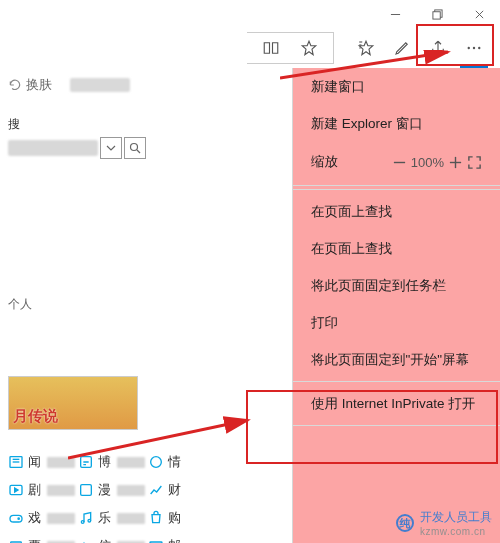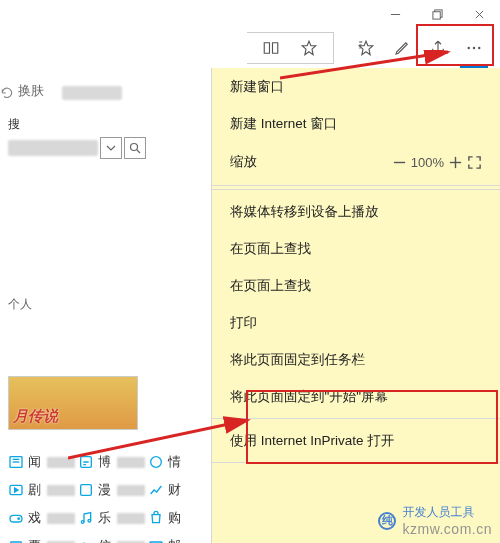--- a/index.html
+++ b/index.html
@@ -11,61 +11,61 @@
 
 .toolbar { position: absolute; top: 28px; right: 0; left: 0; height: 40px; display: flex; align-items: center; justify-content: flex-end; padding-right: 8px; }
 .addr-end { display: flex; align-items: center; gap: 2px; margin-right: 14px; border: 1px solid #ccc; border-left: none; height: 32px; padding: 0 6px; }
 .tool-icon { width: 36px; height: 36px; display: flex; align-items: center; justify-content: center; color: #555; }
 .tool-icon svg { width: 18px; height: 18px; }
 .more-active { position: relative; }
 .more-active::after { content: ""; position: absolute; bottom: -2px; left: 4px; right: 4px; height: 2px; background: #0078d7; }
 
 .red-box-toolbar { position: absolute; top: 24px; right: 6px; width: 78px; height: 42px; border: 2px solid #d92424; z-index: 30; pointer-events: none; }
 
-.tab-row { position: absolute; top: 70px; left: 0; height: 30px; display: flex; align-items: flex-end; color: #666; font-size: 13px; }
+.tab-row { position: absolute; top: 70px; left: 0; height: 30px; display: flex; align-items: center; padding-left: 8px; color: #666; font-size: 13px; }
 .tab-row svg { width: 14px; height: 14px; margin-right: 4px; }
 .tab-blur { margin-left: 18px; width: 60px; height: 14px; background: #d9d9d9; border-radius: 2px; filter: blur(1px); }
 
 .left-col { position: absolute; top: 100px; left: 0; width: 230px; height: 443px; padding-left: 8px; }
 .search-area { padding-top: 14px; }
 .search-label { font-size: 12px; color: #333; }
 .search-field { display: flex; align-items: center; margin-top: 4px; }
 .sf-blur { width: 90px; height: 16px; background: #d8d8d8; filter: blur(1px); border-radius: 2px; }
 .sf-btn { width: 22px; height: 22px; border: 1px solid #999; display: flex; align-items: center; justify-content: center; margin-left: 2px; }
 .sf-btn svg { width: 12px; height: 12px; color: #666; }
 
 .caption-a { position: absolute; top: 196px; font-size: 12px; color: #666; text-align: center; }
 
 .promo { position: absolute; top: 276px; left: 8px; width: 130px; height: 54px; background: linear-gradient(#e6c05c, #e09a45); border: 1px solid #ccc; display: flex; align-items: flex-end; justify-content: flex-start; padding: 3px 4px; }
-.promo-text { font-size: 15px; font-weight: 700; color: #cf3a2e; text-shadow: 0 0 2px #fff; font-style: italic; }
+.promo-text { font-size: 15px; font-weight: 700; color: #cf3a2e; text-shadow: 0 0 2px #fff; }
 
 .cat-grid { position: absolute; top: 348px; left: 8px; width: 210px; }
 .cat-row { display: flex; width: 100%; height: 28px; align-items: center; }
 .cat-cell { width: 70px; display: flex; align-items: center; gap: 4px; font-size: 13px; color: #333; }
 .cat-icon { width: 16px; height: 16px; color: #0ba7e3; }
 .cat-blur { width: 28px; height: 11px; background: #d6d6d6; filter: blur(1px); border-radius: 1px; margin-left: 2px; }
 
-.menu { position: absolute; top: 68px; right: 0; width: 289px; background: #fef9c3; border-left: 1px solid #d6d6d6; height: 475px; z-index: 10; }
+.menu { position: absolute; top: 68px; right: 0; width: 208px; background: #fca5a5; border-left: 1px solid #d6d6d6; height: 475px; z-index: 10; }
 .menu-item { height: 37px; display: flex; align-items: center; padding: 0 18px; font-size: 13.5px; color: #222; position: relative; }
 .menu-sep { height: 1px; background: #d9d9d9; margin: 3px 0; }
 .zoom-row { height: 40px; display: flex; align-items: center; padding: 0 18px; font-size: 13.5px; color: #222; }
 .zoom-ctrl { margin-left: auto; display: flex; align-items: center; gap: 4px; color: #555; }
 .zoom-ctrl span { font-size: 13px; }
 .zoom-ctrl svg { width: 15px; height: 15px; }
 .menu-item .chev { margin-left: auto; }
 .menu-item .chev svg { width: 10px; height: 10px; color: #666; }
 
 .red-box-menu { position: absolute; top: 390px; right: 2px; width: 252px; height: 74px; border: 2px solid #d92424; z-index: 30; pointer-events: none; }
 
 .arrow1 { position: absolute; top: 50px; left: 280px; width: 180px; height: 30px; z-index: 25; pointer-events: none; }
 .arrow2 { position: absolute; top: 410px; left: 68px; width: 190px; height: 50px; z-index: 25; pointer-events: none; }
 
 .watermark { position: absolute; bottom: 6px; right: 8px; display: flex; align-items: center; gap: 6px; font-size: 12px; color: #3b7bd1; z-index: 40; opacity: 0.95; }
 .wmark-logo { width: 18px; height: 18px; border-radius: 50%; border: 2px solid #3b7bd1; display: flex; align-items: center; justify-content: center; color: #3b7bd1; font-weight: 700; font-size: 11px; }
-.wmark-url { font-size: 14px; color: #8f8f8f; letter-spacing: 0.5px; }
+.wmark-url { font-size: 10px; color: #8f8f8f; letter-spacing: 0.5px; }
 </style>
 </head>
 <body>
 
 <div class="window-controls">
   <div class="window-btn">
       <svg viewBox="0 0 12 12">
         <line x1="1" y1="6" x2="11" y2="6" stroke="currentColor" stroke-width="1"></line>
       </svg>
     </div>
@@ -260,54 +260,51 @@
 
   </div>
 
 </div>
 
 <div class="menu">
   <div class="menu-item">
       <span>新建窗口</span>
     </div>
   <div class="menu-item">
-      <span>新建 Internet 窗口</span>
+      <span>新建 Explorer 窗口</span>
     </div>
   <div class="zoom-row">
     <span>缩放</span>
     <div class="zoom-ctrl">
       <svg viewBox="0 0 16 16">
           <line x1="2" y1="8" x2="14" y2="8" stroke="currentColor" stroke-width="1.5"></line>
         </svg>
       <span>100%</span>
       <svg viewBox="0 0 16 16">
           <line x1="2" y1="8" x2="14" y2="8" stroke="currentColor" stroke-width="1.5"></line>
           <line x1="8" y1="2" x2="8" y2="14" stroke="currentColor" stroke-width="1.5"></line>
         </svg>
       <svg viewBox="0 0 16 16">
           <path d="M2 6V2h4M14 6V2h-4M2 10v4h4M14 10v4h-4" fill="none" stroke="currentColor" stroke-width="1.5"></path>
         </svg>
     </div>
   </div>
   <div class="menu-sep"></div>
   <div class="menu-sep"></div>
   <div class="menu-item">
-      <span>将媒体转移到设备上播放</span>
-    </div>
-  <div class="menu-item">
       <span>在页面上查找</span>
     </div>
   <div class="menu-item">
       <span>在页面上查找</span>
     </div>
   <div class="menu-item">
+      <span>将此页面固定到任务栏</span>
+    </div>
+  <div class="menu-item">
       <span>打印</span>
-    </div>
-  <div class="menu-item">
-      <span>将此页面固定到任务栏</span>
     </div>
   <div class="menu-item">
       <span>将此页面固定到"开始"屏幕</span>
     </div>
   <div class="menu-sep"></div>
   <div class="menu-item">
       <span>使用 Internet InPrivate 打开</span>
     </div>
   <div class="menu-sep"></div>
 

